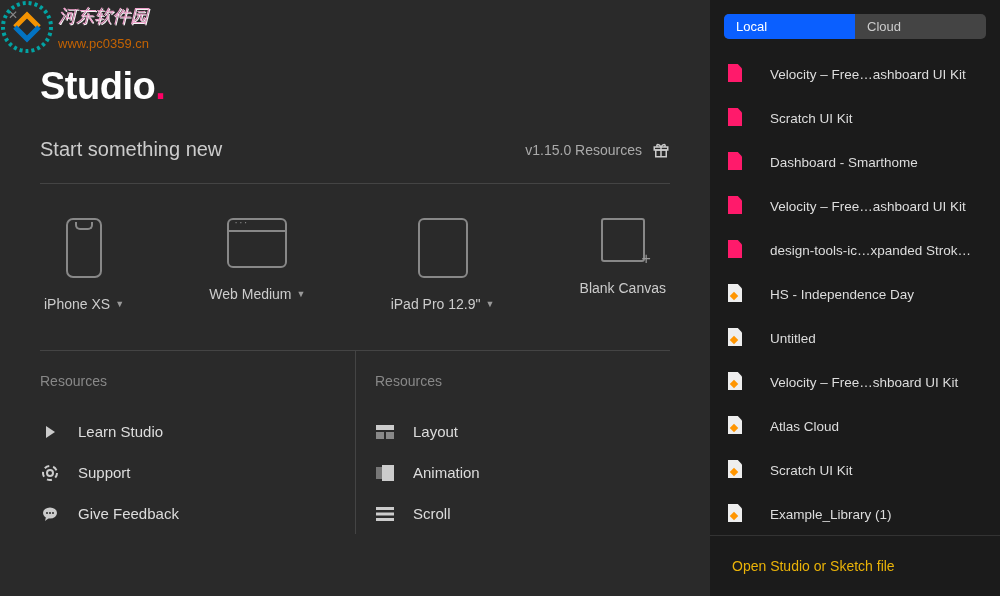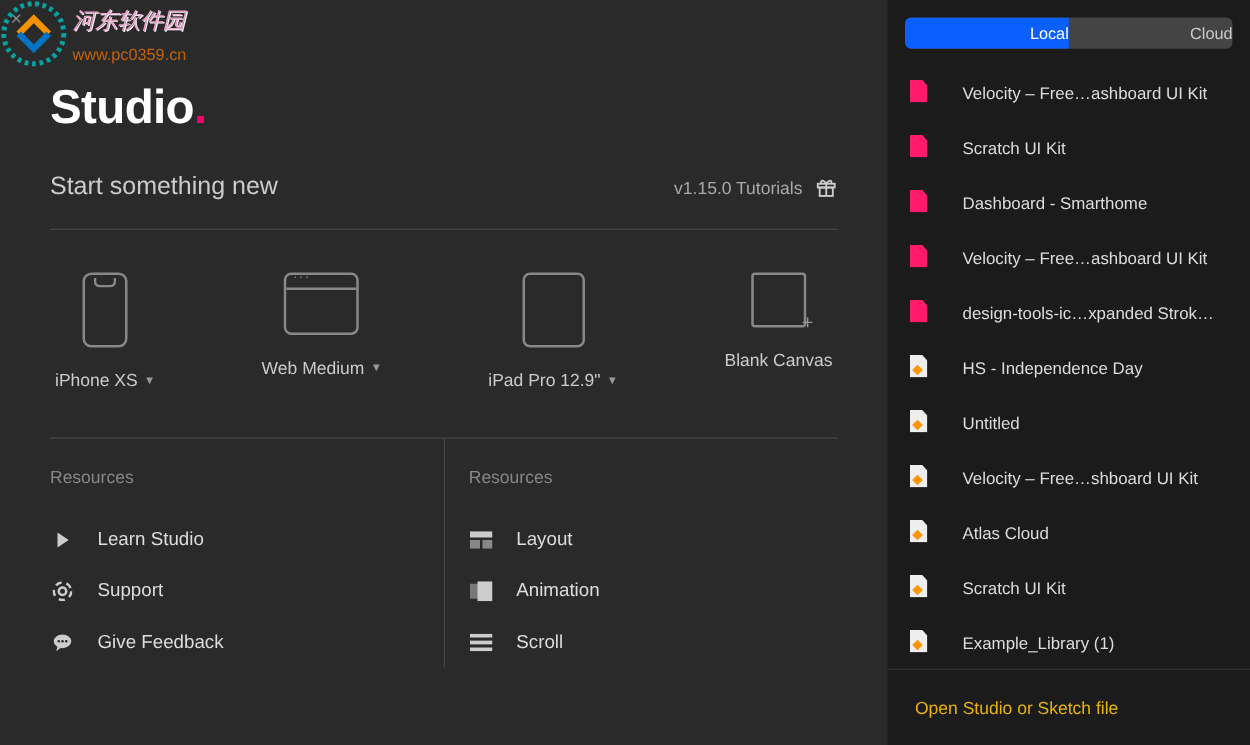--- a/index.html
+++ b/index.html
@@ -31,21 +31,21 @@
 .chev { font-size: 9px; color: #999; }
 .cols { display: flex; margin-top: 38px; border-top: 1px solid #444; position:relative; }
 .cols::before { content:""; position:absolute; left:50%; top:0; bottom:0; width:1px; background:#444; }
 .col { flex: 1; padding-top: 22px; }
 .col h3 { font-size: 14px; font-weight: 400; color: #888; margin-bottom: 22px; }
 .col.right { padding-left: 40px; }
 .link-row { display: flex; align-items: center; gap: 18px; padding: 12px 0; cursor: pointer; font-size: 15px; color: #ddd; }
 .ic { width: 20px; height: 16px; display: inline-flex; align-items:center; justify-content:center; }
 .sidebar { width: 290px; background: #1b1b1b; display: flex; flex-direction: column; }
 .tabs { display: flex; margin: 14px 14px 12px 14px; border-radius: 5px; overflow: hidden; background: #444; }
-.tab { flex: 1; text-align: right; padding: 5px 0; font-size: 13px; cursor: pointer; color: #ccc; }
+.tab { flex: 1; text-align: left; padding: 5px 12px; font-size: 13px; cursor: pointer; color: #ccc; }
 .tab.active { background: #0a5fff; color: #fff; }
 .files { flex: 1; overflow-y: auto; }
 .file-row { display: flex; align-items: flex-end; gap: 28px; padding: 13px 18px; font-size: 13.5px; color: #ddd; cursor: pointer; white-space: nowrap; overflow: hidden; text-overflow: ellipsis; }
 .file-ic { width: 14px; height: 18px; flex-shrink: 0; position: relative; }
 .file-ic::before { content:""; position:absolute; inset:0; background: currentColor; clip-path: polygon(0 0, 70% 0, 100% 25%, 100% 100%, 0 100%); }
 .file-ic.pink { color: #ff1a6b; }
 .file-ic.white { color: #eee; }
 .file-ic.white::after { content:""; position:absolute; bottom:3px; left:3px; width:6px; height:6px; background:#ff9500; transform:rotate(45deg); }
 .open-file { padding: 22px; font-size: 14px; color: #eab308; border-top: 1px solid #333; cursor: pointer; }
 </style>
@@ -63,21 +63,21 @@
     </svg>
     <span class="wm-text1">河东软件园</span>
     <span class="wm-text2">www.pc0359.cn</span>
   </div>
 
   <div class="brand"><span>Studio</span><span class="dot">.</span></div>
 
   <div class="subhead">
     <h2>Start something new</h2>
     <div class="version">
-      <span>v1.15.0 Tutorials</span>
+      <span>v1.15.0 Resources</span>
       <svg class="gift" viewBox="0 0 24 24" fill="none" stroke="#ccc" stroke-width="2">
         <rect x="3" y="8" width="18" height="4"></rect>
           <rect x="5" y="12" width="14" height="9"></rect>
           <line x1="12" y1="8" x2="12" y2="21"></line>
         <path d="M12 8 C9 3 5 4 7 8 M12 8 C15 3 19 4 17 8"></path>
       </svg>
     </div>
   </div>
 
   <div class="templates">

